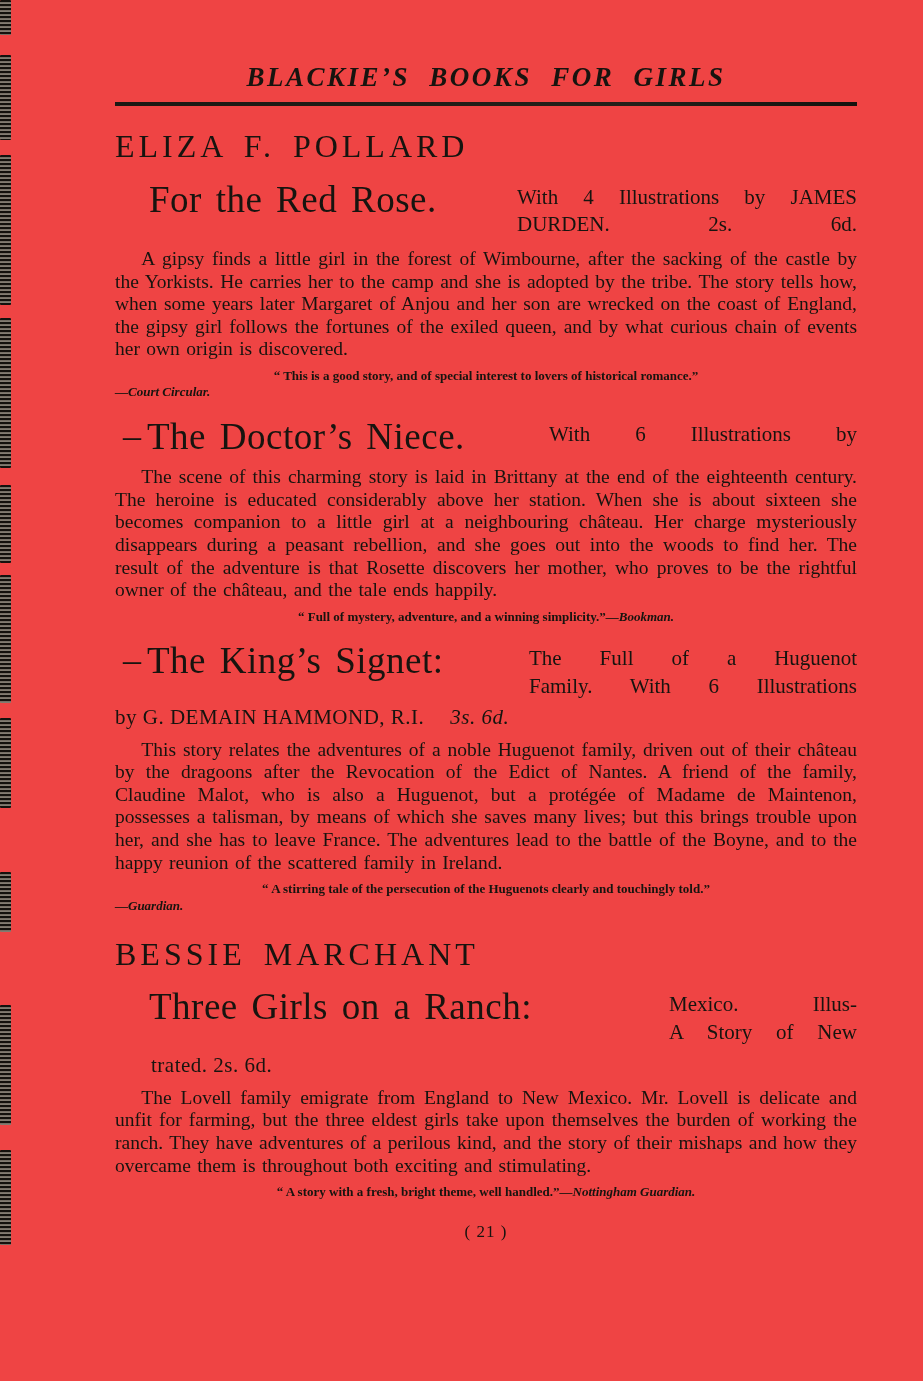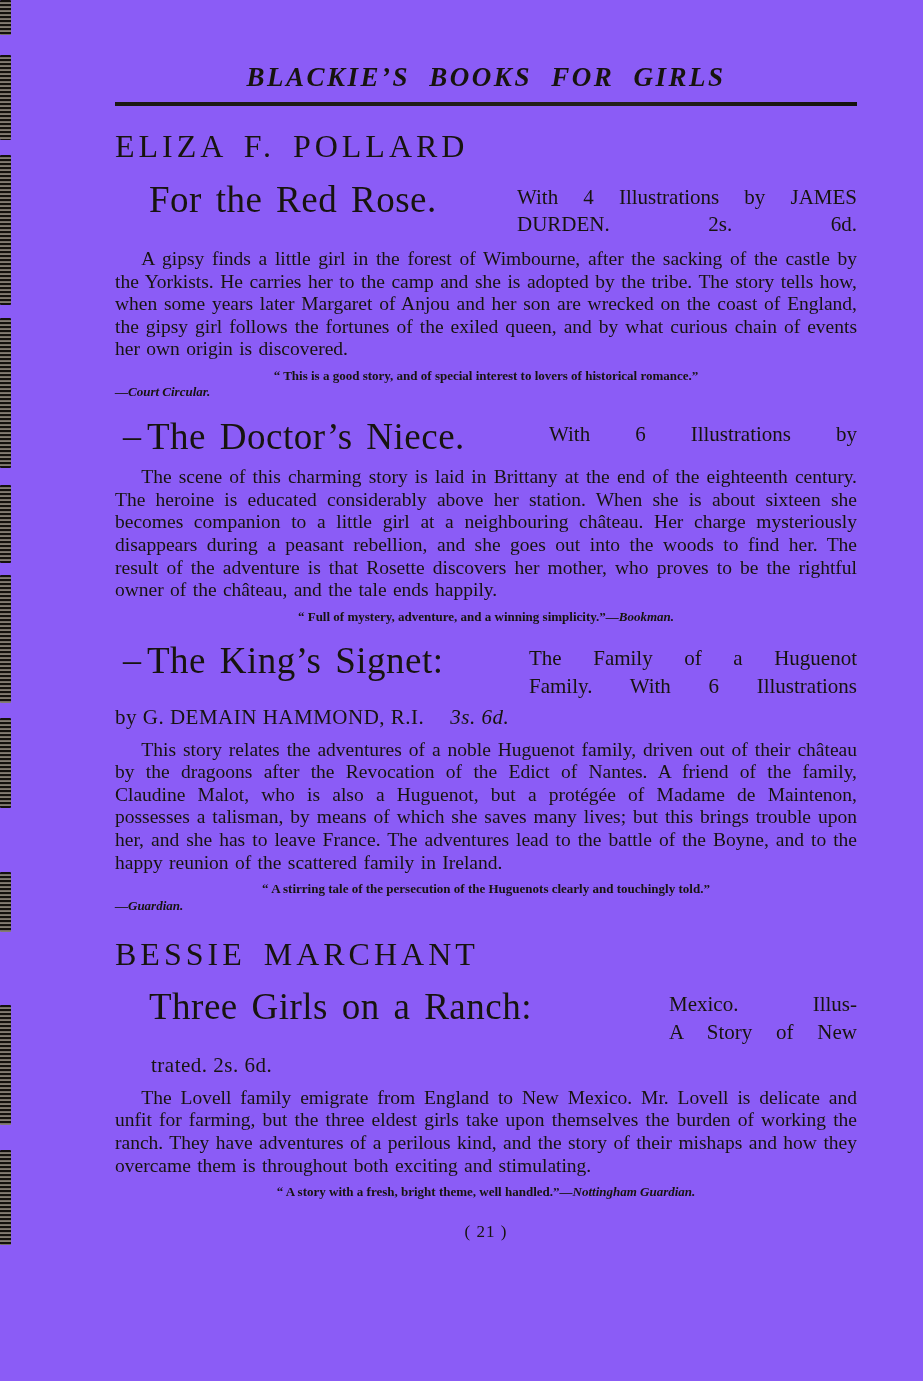--- a/index.html
+++ b/index.html
@@ -4,21 +4,21 @@
 <style>
   html, body {
     margin: 0;
     padding: 0;
     background: #ffffff;
   }
   .page {
     position: relative;
     width: 923px;
     height: 1381px;
-    background: #8b5cf6;
+    background: #ef4444;
     overflow: hidden;
     font-family: "Liberation Serif", "DejaVu Serif", serif;
     color: #17140f;
     box-sizing: border-box;
   }
   
   .binding {
     position: absolute;
     left: 0;
     top: 0;
@@ -206,21 +206,21 @@
         </div>
       </div>
 
       <div class="book">
         <div class="book-head">
           <div class="title-wrap">
             <span class="title-dash">–</span>
             <span class="book-title">The King’s Signet:</span>
           </div>
           <div class="book-info w330">
-            <div class="info-line">The Family of a Huguenot</div>
+            <div class="info-line">The Full of a Huguenot</div>
             <div class="info-line">Family.  With 6 Illustrations</div>
           </div>
         </div>
         <div class="byline-row">
           <span>by G. DEMAIN HAMMOND, R.I.</span>
           <span class="byline-price">3s. 6d.</span>
         </div>
         <div class="book-description">This story relates the adventures of a noble Huguenot family, driven out of their château by the dragoons after the Revocation of the Edict of Nantes.  A friend of the family, Claudine Malot, who is also a Huguenot, but a protégée of Madame de Maintenon, possesses a talisman, by means of which she saves many lives; but this brings trouble upon her, and she has to leave France.  The adventures lead to the battle of the Boyne, and to the happy reunion of the scattered family in Ireland.</div>
         <div class="review">
           <div class="quote-line">“ A stirring tale of the persecution of the Huguenots clearly and touchingly told.”</div>

